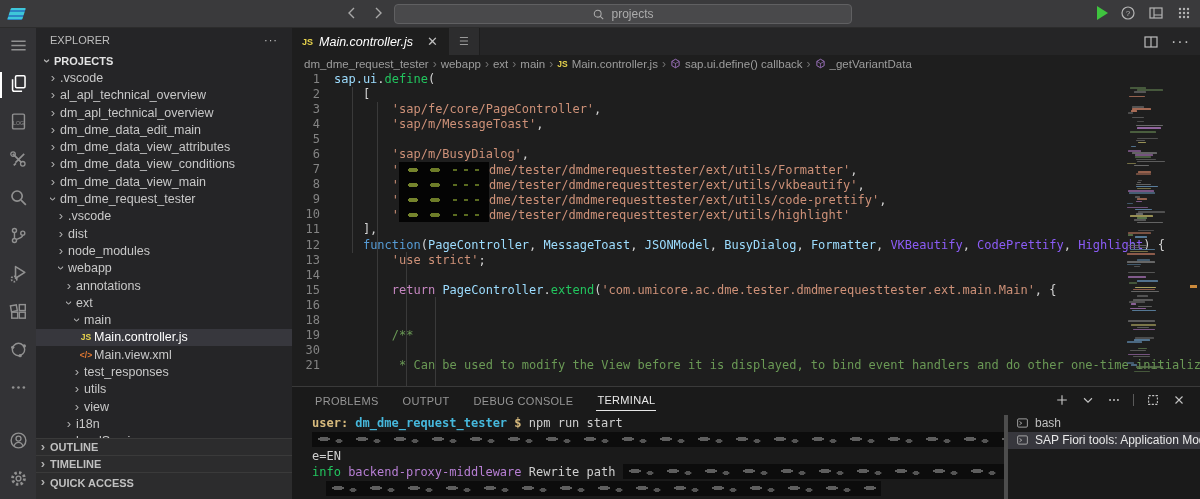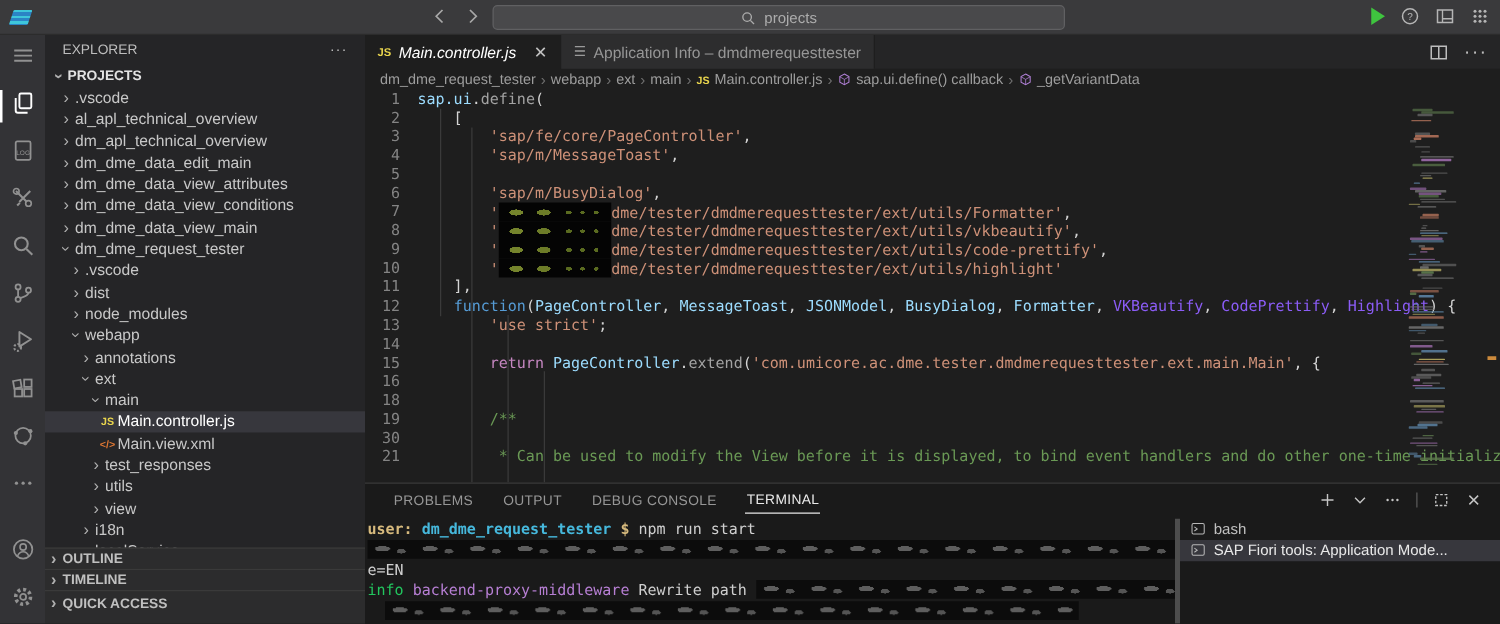--- a/index.html
+++ b/index.html
@@ -60,21 +60,21 @@
   .bc-sep { color:#6f6f6f; font-size:12px; padding:0 1px; }
   .bc-js { color:#e8d44d; font-weight:bold; font-size:8.5px; }
   .bc-m svg { width:11px; height:11px; display:block; }
 
   
   .codearea { position:absolute; top:44px; left:0; right:0; height:314px; overflow:hidden;
               font-family:"DejaVu Sans Mono", monospace; font-size:12px; }
   .cline { height:15.05px; display:flex; white-space:pre; }
   .lnum { width:42px; flex:none; text-align:right; padding-right:14px; color:#848484; }
   .tk-p{color:#d4d4d4}.tk-k{color:#569cd6}.tk-c{color:#c586c0}.tk-s{color:#ce9178}
-  .tk-f{color:#a3a3a3}.tk-v{color:#9cdcfe}.tk-d{color:#8b5cf6}.tk-cm{color:#6a9955}
+  .tk-f{color:#22c55e}.tk-v{color:#9cdcfe}.tk-d{color:#8b5cf6}.tk-cm{color:#6a9955}
   .redact-code { display:inline-block; width:90px; height:15px; vertical-align:-3px; background-color:#040404;
     background-image:
       radial-gradient(ellipse 9px 4px at 14px 8px, #75842c 60%, transparent 61%),
       radial-gradient(ellipse 9px 4px at 36px 8px, #6d7c28 60%, transparent 61%),
       radial-gradient(ellipse 4px 2.5px at 56px 8px, #5a6b20 60%, transparent 61%),
       radial-gradient(ellipse 3px 2.5px at 67px 8px, #5a6b20 60%, transparent 61%),
       radial-gradient(ellipse 3px 2.5px at 78px 8px, #5a6b20 60%, transparent 61%); }
   .iguide { position:absolute; width:1px; background:#3a3a3a; }
   .minimap { position:absolute; left:834px; top:13px; width:40px; height:292px; }
   .minimap .mbar { position:absolute; height:1.5px; border-radius:0.5px; }
@@ -83,21 +83,21 @@
   
   .panel { position:absolute; top:358px; left:0; right:0; bottom:0; background:#1a1a1a; border-top:1px solid #3a3a3a; }
   .panel-head { position:absolute; top:0; left:0; right:0; height:26px; display:flex; align-items:center; }
   .ptab { margin-left:22px; font-size:11px; color:#969696; letter-spacing:0.3px; padding:5px 1px 4px; cursor:pointer; }
   .ptab:first-child { }
   .ptab.active { color:#eaeaea; border-bottom:1px solid #e7e7e7; }
   .p-actions { margin-left:auto; display:flex; align-items:center; gap:12px; padding-right:14px; color:#c5c5c5; font-size:13px; }
   .p-actions .tico { width:14px; height:14px; }
   .p-sep { width:1px; height:12px; background:#5a5a5a; }
   .termbody { position:absolute; top:26px; left:0; right:0; bottom:0; display:flex; }
-  .term-main { width:652px; flex:none; position:relative; padding:3px 0 0 2px;
+  .term-main { width:716px; flex:none; position:relative; padding:3px 0 0 20px;
                font-family:"DejaVu Sans Mono", monospace; font-size:12px; overflow:hidden; }
   .trml { line-height:15.8px; white-space:pre; }
   .tt-y{color:#d7ba7d;font-weight:bold}.tt-cy{color:#46b8dc;font-weight:bold}
   .tt-g{color:#22c55e}.tt-pu{color:#b77fd4}.tt-w{color:#cfcfcf}
   .redact-term { display:inline-block; height:15px; vertical-align:-3px; background-color:#0c0c0c;
     background-image:
       radial-gradient(ellipse 10px 3.5px at 12px 7px, #5e5e5e 60%, transparent 61%),
       radial-gradient(ellipse 6px 3px at 27px 9px, #545454 60%, transparent 61%);
     background-size:38px 16px; background-repeat:repeat-x; }
   .term-scrollbar { position:absolute; right:0; top:2px; bottom:0; width:4px; background:#4d4d4d; }
@@ -356,21 +356,20 @@
 
   <div class="editorcol">
     <div class="tabbar">
       <div class="tab active">
         <span class="js-ic">JS</span>
         <span>Main.controller.js</span>
         <span class="closex">✕</span>
       </div>
       <div class="tab inactive">
         <span class="list-ic">☰</span>
-        <span>Application Info – dmdmerequesttester</span>
       </div>
       <div class="ed-actions">
         <span class="tico"><svg viewBox="0 0 16 16">
               <rect x="2" y="3" width="12" height="10" fill="none" stroke="currentColor" stroke-width="1.2"></rect>
               <path d="M8 3v10" stroke="currentColor" stroke-width="1.2"></path>
             </svg></span>
         <span style="letter-spacing:1px;">···</span>
       </div>
     </div>
     <div class="breadcrumbs" id="breadcrumbs">

